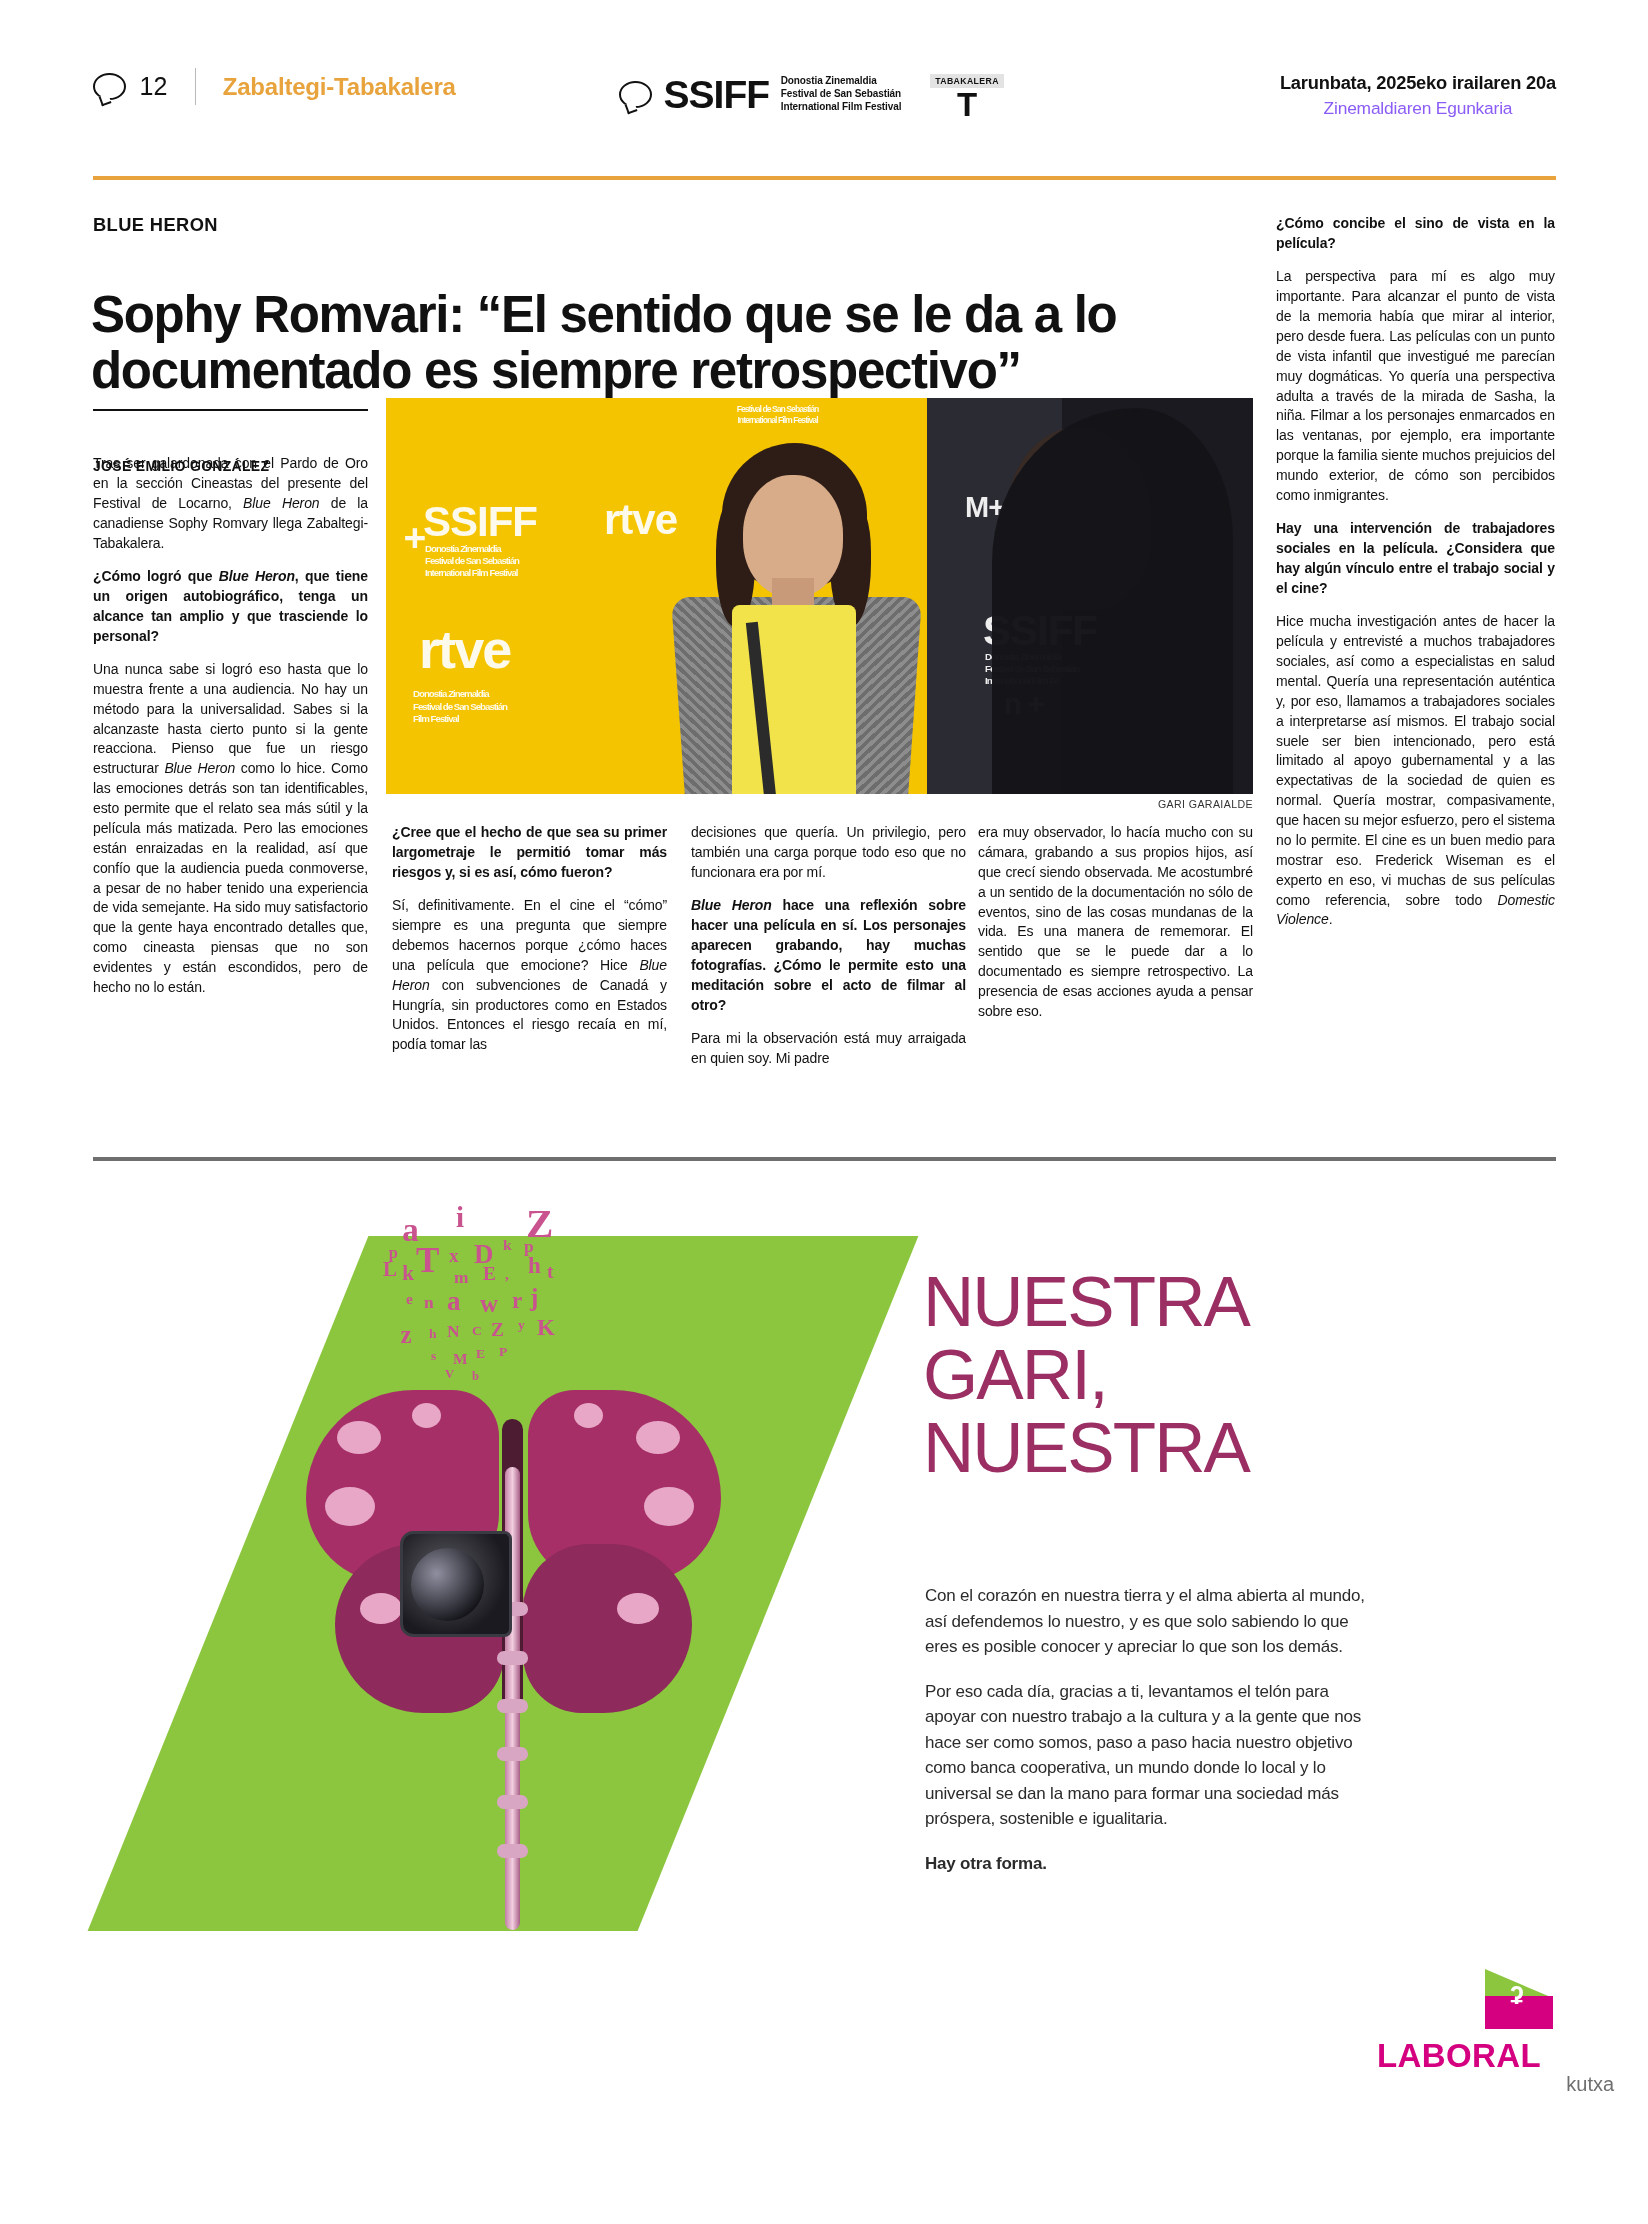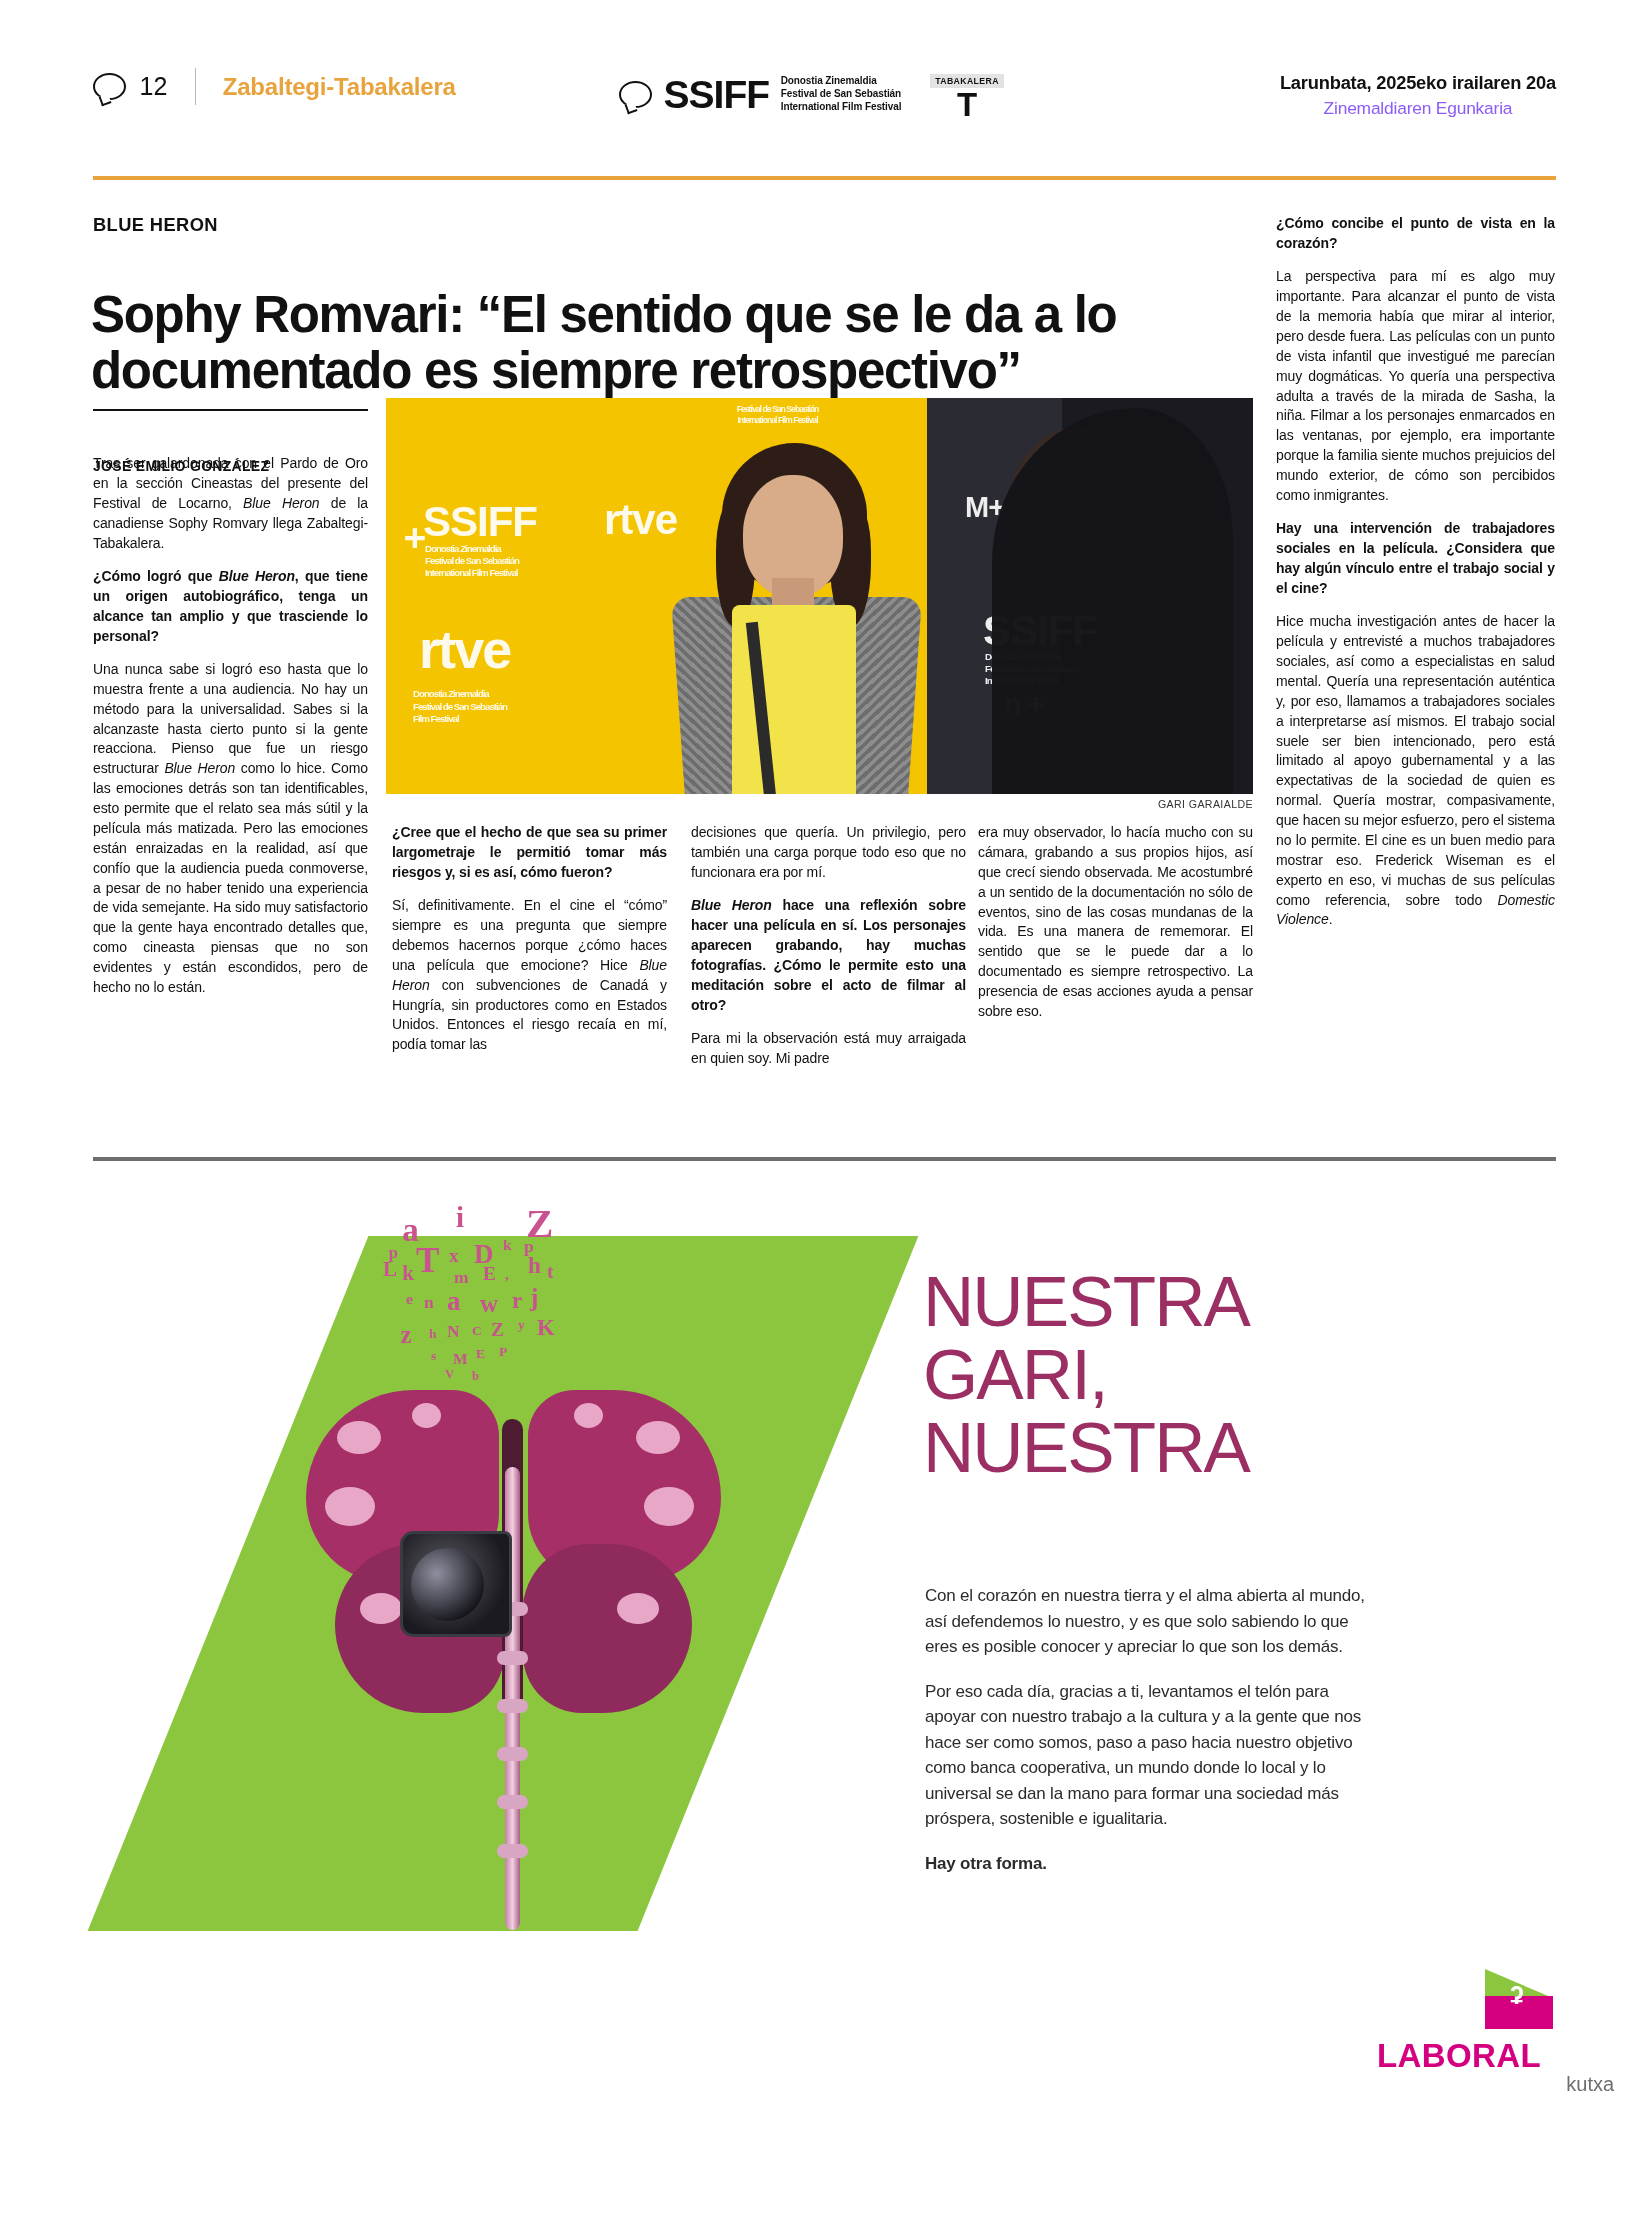--- a/index.html
+++ b/index.html
@@ -525,21 +525,21 @@
     </div>
   <div class="col" id="col3">
       <p>decisiones que quería. Un privilegio, pero también una carga porque todo eso que no funcionara era por mí.</p>
       <p class="q"><em>Blue Heron</em> hace una reflexión sobre hacer una película en sí. Los personajes aparecen grabando, hay muchas fotografías. ¿Cómo le permite esto una meditación sobre el acto de filmar al otro?</p>
       <p>Para mi la observación está muy arraigada en quien soy. Mi padre</p>
     </div>
   <div class="col" id="col4">
       <p>era muy observador, lo hacía mucho con su cámara, grabando a sus propios hijos, así que crecí siendo observada. Me acostumbré a un sentido de la documentación no sólo de eventos, sino de las cosas mundanas de la vida. Es una manera de rememorar. El sentido que se le puede dar a lo documentado es siempre retrospectivo. La presencia de esas acciones ayuda a pensar sobre eso.</p>
     </div>
   <div class="col" id="col5">
-      <p class="q">¿Cómo concibe el punto de vista en la corazón?</p>
+      <p class="q">¿Cómo concibe el sino de vista en la película?</p>
       <p>La perspectiva para mí es algo muy importante. Para alcanzar el punto de vista de la memoria había que mirar al interior, pero desde fuera. Las películas con un punto de vista infantil que investigué me parecían muy dogmáticas. Yo quería una perspectiva adulta a través de la mirada de Sasha, la niña. Filmar a los personajes enmarcados en las ventanas, por ejemplo, era importante porque la familia siente muchos prejuicios del mundo exterior, de cómo son percibidos como inmigrantes.</p>
       <p class="q">Hay una intervención de trabajadores sociales en la película. ¿Considera que hay algún vínculo entre el trabajo social y el cine?</p>
       <p>Hice mucha investigación antes de hacer la película y entrevisté a muchos trabajadores sociales, así como a especialistas en salud mental. Quería una representación auténtica y, por eso, llamamos a trabajadores sociales a interpretarse así mismos. El trabajo social suele ser bien intencionado, pero está limitado al apoyo gubernamental y a las expectativas de la sociedad de quien es normal. Quería mostrar, compasivamente, que hacen su mejor esfuerzo, pero el sistema no lo permite. El cine es un buen medio para mostrar eso. Frederick Wiseman es el experto en eso, vi muchas de sus películas como referencia, sobre todo <em>Domestic Violence</em>.</p>
     </div>
 
   <div class="bottom-rule"></div>
 
   <div class="ad">
     <div class="ad-green"></div>
 

